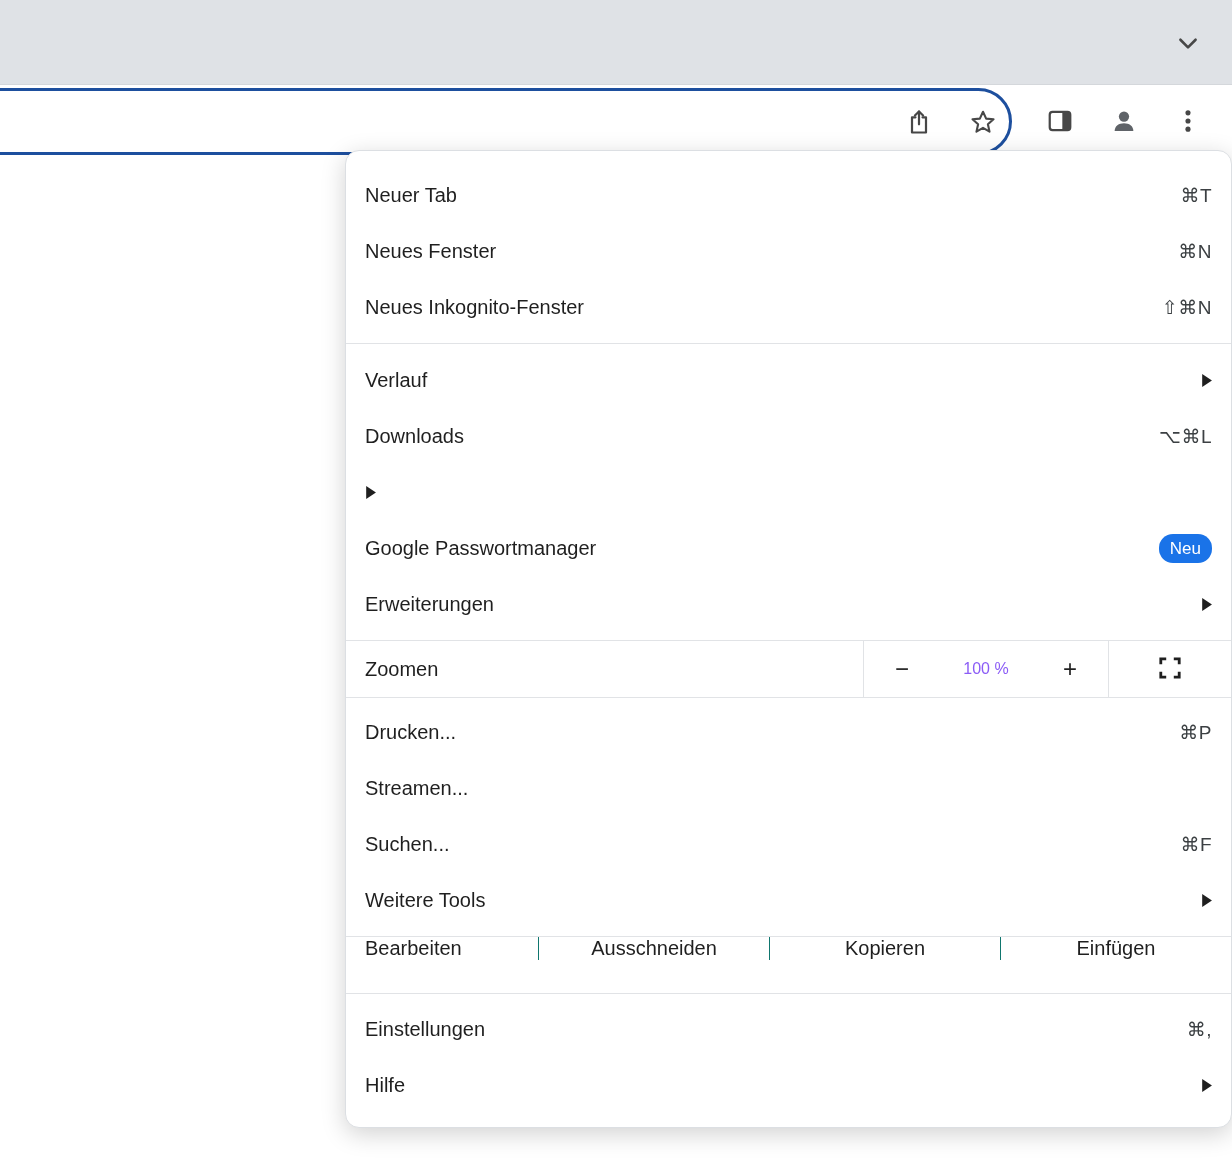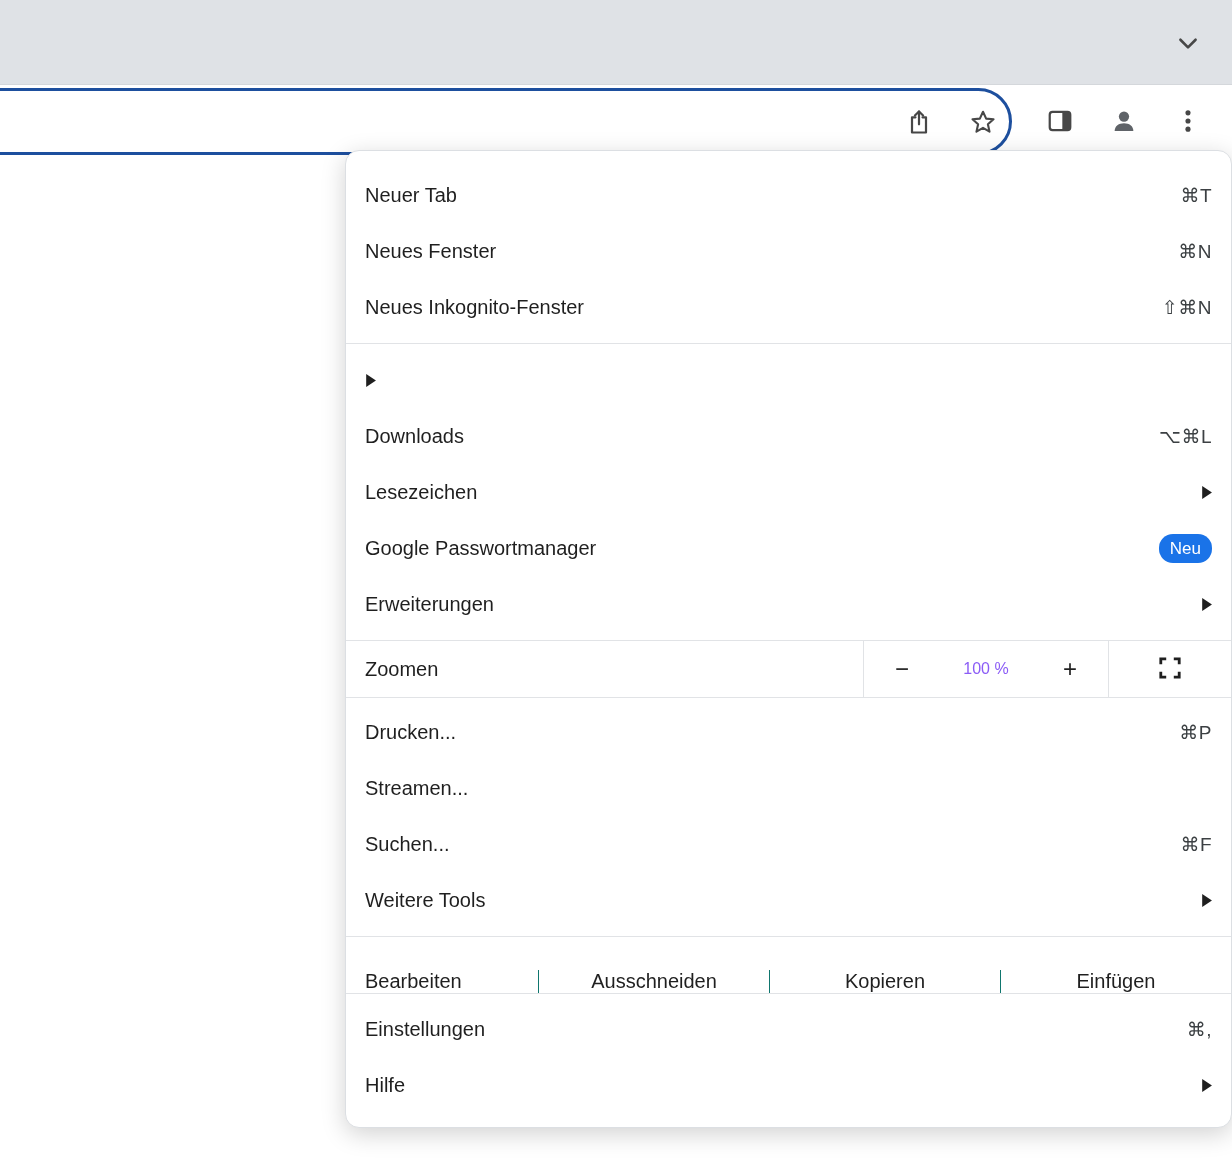--- a/index.html
+++ b/index.html
@@ -43,21 +43,21 @@
     border-top:1px solid #e1e3e6;border-bottom:1px solid #e1e3e6;
     margin:8px 0 6px 0;}
   .zoom-label{width:517px;display:flex;align-items:center;padding-left:19px;
     font-size:20px;color:#1f1f1f;text-align:right;}
   .zoom-controls{width:246px;border-left:1px solid #e1e3e6;border-right:1px solid #e1e3e6;
     display:flex;align-items:center;justify-content:space-between;padding:0 26px;}
   .zoom-controls .zbtn{font-size:24px;color:#1f1f1f;width:24px;text-align:center;}
   .zoom-level{font-size:16px;color:#8b5cf6;}
   .zoom-fullscreen{width:122px;display:flex;align-items:center;justify-content:center;}
 
-  .edit-row{height:58px;display:flex;align-items:flex-end;
+  .edit-row{height:58px;display:flex;align-items:flex-start;
     border-top:1px solid #e1e3e6;border-bottom:1px solid #e1e3e6;
     margin:8px 0 7px 0;}
   .edit-cell{display:flex;align-items:center;justify-content:center;
     font-size:20px;color:#1f1f1f;border-left:1px solid #0f766e;flex:1;}
   .edit-cell.first{flex:none;width:192px;justify-content:flex-start;
     padding-left:19px;border-left:none;}
 </style>
 </head>
 <body>
 
@@ -133,32 +133,32 @@
       <span class="sc">⌘N</span>
     </div>
     <div class="mi">
       <span class="lbl">Neues Inkognito-Fenster</span>
       <span class="sc">⇧⌘N</span>
     </div>
 
     <div class="menu-sep"></div>
 
     <div class="mi">
+      <span class="lbl">Verlauf</span>
       <span class="arrow">
         <svg width="11" height="13" viewBox="0 0 10 12">
             <path d="M1 0 L10 6 L1 12 Z" fill="#1f1f1f"></path>
           </svg>
       </span>
     </div>
     <div class="mi">
       <span class="lbl">Downloads</span>
       <span class="sc">⌥⌘L</span>
     </div>
     <div class="mi">
-      <span class="lbl">Lesezeichen</span>
       <span class="arrow">
         <svg width="11" height="13" viewBox="0 0 10 12">
             <path d="M1 0 L10 6 L1 12 Z" fill="#1f1f1f"></path>
           </svg>
       </span>
     </div>
     <div class="mi">
       <span>Google Passwortmanager</span>
       <span class="badge">Neu</span>
     </div>

